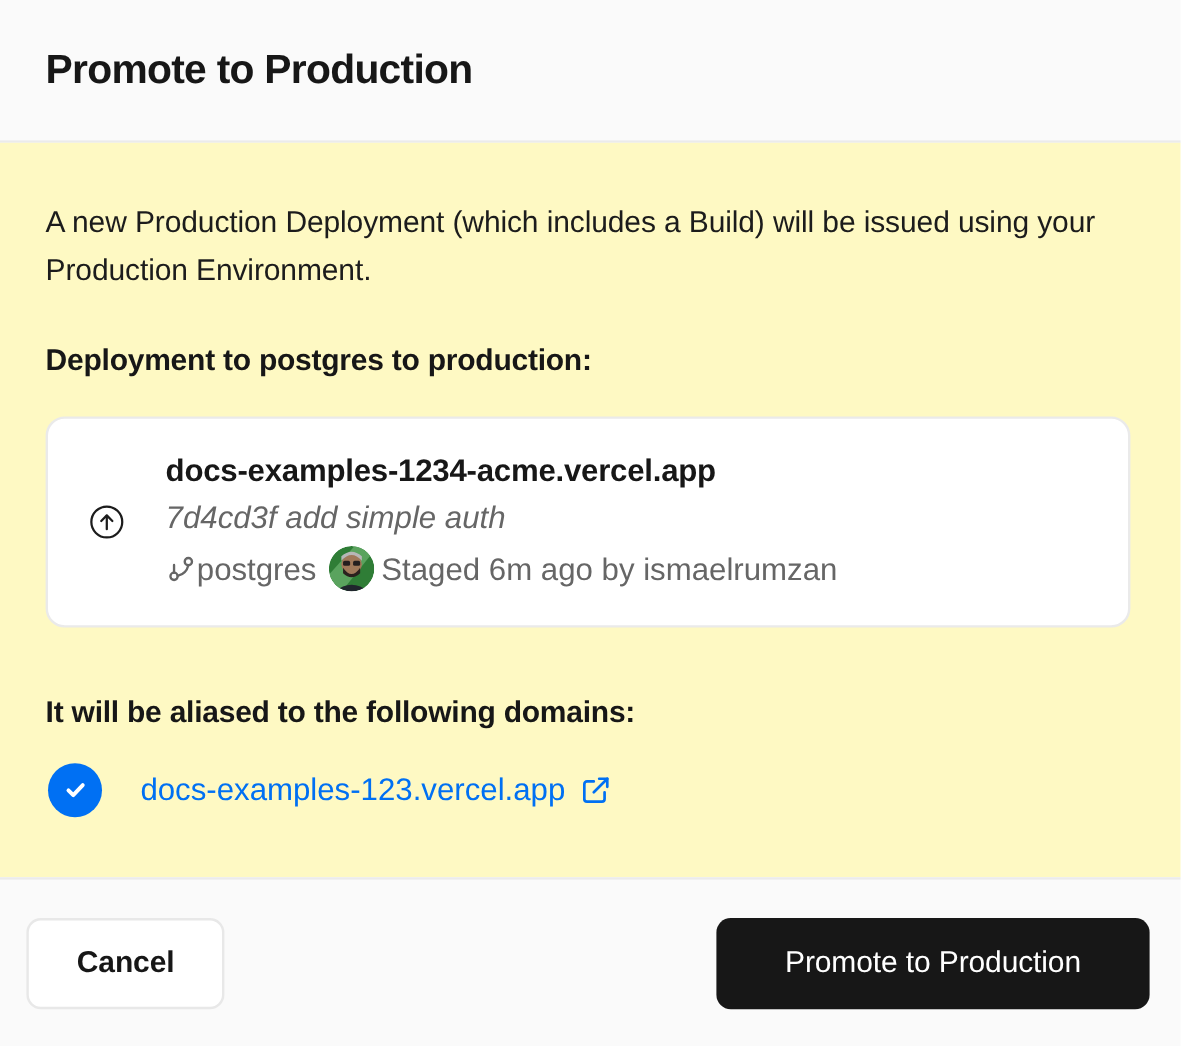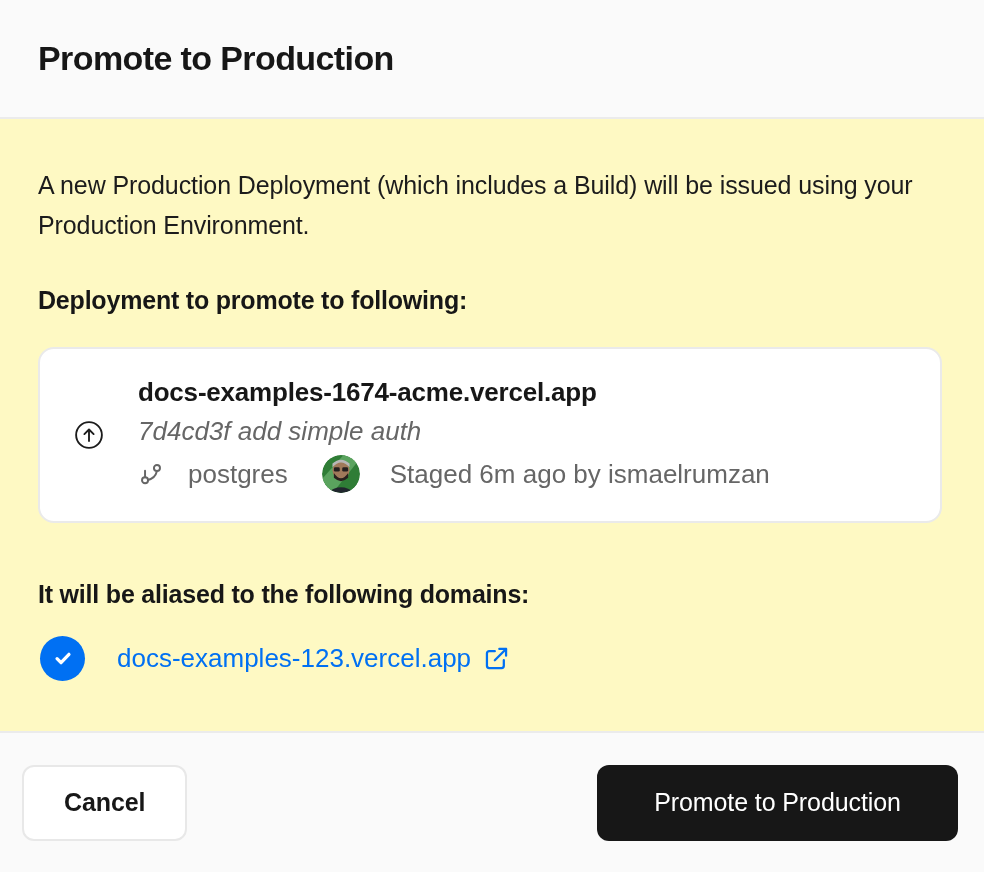--- a/index.html
+++ b/index.html
@@ -43,21 +43,21 @@
     margin-top:30px; box-sizing:border-box;
     height:176px; border:2px solid #eaeaea; border-radius:16px;
     background:#fff; display:flex; align-items:center;
     padding:0 34px; gap:34px;
   }
   .promote-icon { width:30px; height:30px; flex:none; display:block; }
   .card-lines { display:flex; flex-direction:column; gap:8px; min-width:0; }
   .card-domain { font-size:26px; font-weight:700; color:#171717; letter-spacing:-0.2px; }
   .card-commit { font-size:26px; color:#666666;font-style:italic; }
   .card-meta {
-    display:flex; align-items:center; gap:24px;
+    display:flex; align-items:center; gap:0;
     font-size:26px; color:#666666;
   }
   .branch-icon { width:26px; height:26px; flex:none; display:block; }
   .branch-name { margin-right:10px; }
   .avatar {
     width:38px; height:38px; border-radius:50%; overflow:hidden;
     flex:none; display:block; margin-right:6px;
   }
 
   
@@ -105,32 +105,32 @@
 <div class="dialog">
 
   <div class="dialog-header">
     <div class="dialog-title">Promote to Production</div>
   </div>
 
   <div class="dialog-body">
 
     <p class="description">A new Production Deployment (which includes a Build) will be issued using your Production Environment.</p>
 
-    <div class="section-heading">Deployment to promote to following:</div>
+    <div class="section-heading">Deployment to postgres to production:</div>
 
     <div class="deployment-card">
       <span class="promote-icon">
         <svg viewBox="0 0 24 24" width="30" height="30" fill="none" stroke="#1c1c1c" stroke-width="1.5" stroke-linecap="round" stroke-linejoin="round">
           <circle cx="12" cy="12" r="10.3"></circle>
           <path d="M12 16.8V7.9"></path>
           <path d="M8.3 11.3 L12 7.6 L15.7 11.3"></path>
         </svg>
       </span>
       <div class="card-lines">
-        <div class="card-domain">docs-examples-1674-acme.vercel.app</div>
+        <div class="card-domain">docs-examples-1234-acme.vercel.app</div>
         <div class="card-commit">7d4cd3f add simple auth</div>
         <div class="card-meta">
           <span class="branch-icon">
             <svg viewBox="0 0 24 24" width="26" height="26" fill="none" stroke="#666666" stroke-width="1.8" stroke-linecap="round" stroke-linejoin="round">
               <line x1="6.5" y1="9" x2="6.5" y2="15"></line>
               <circle cx="17.5" cy="6.5" r="2.8"></circle>
               <circle cx="6.5" cy="17.8" r="2.8"></circle>
               <path d="M17.5 9.3 a 11 11 0 0 1 -8.2 8.2"></path>
             </svg>
           </span>

